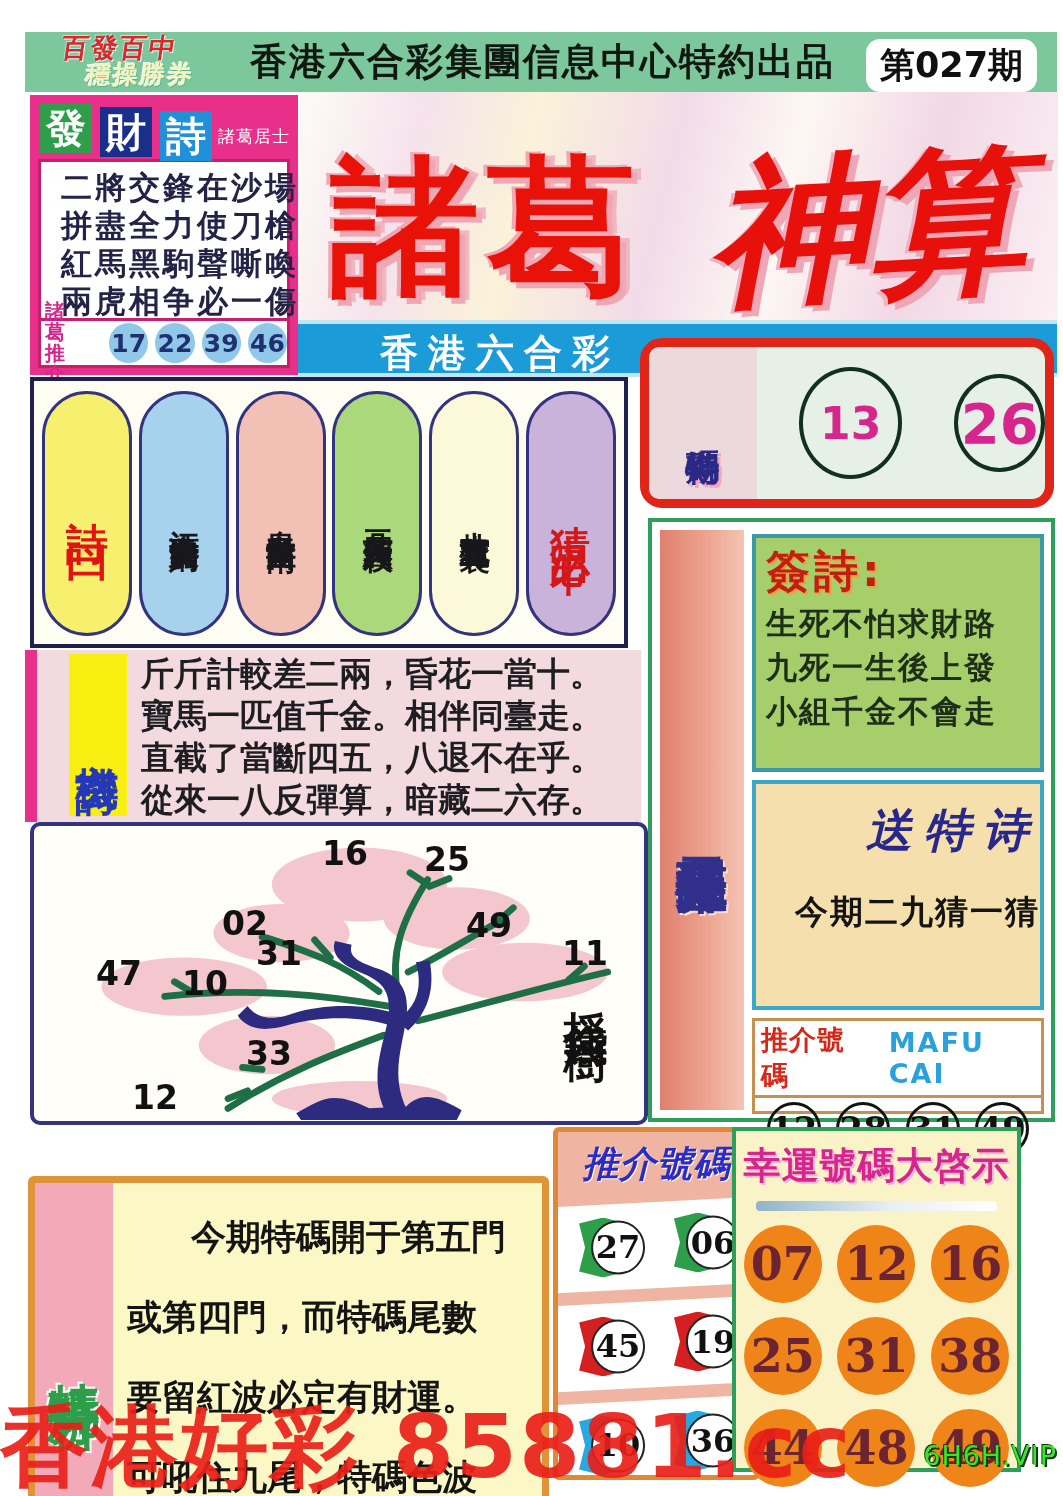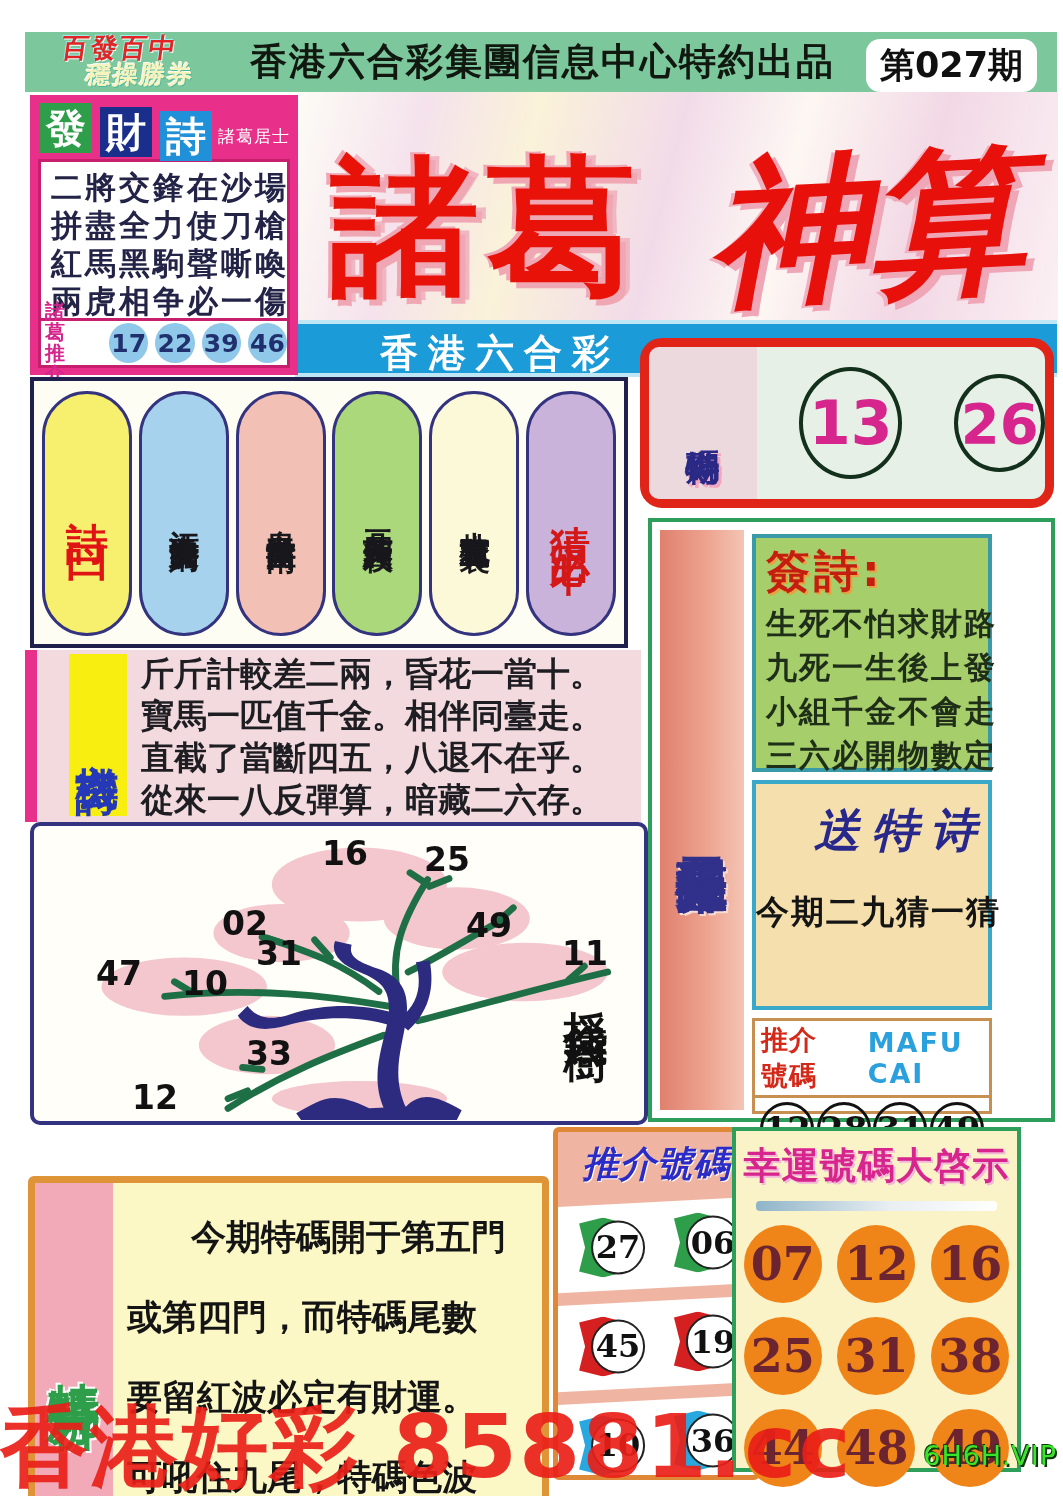--- a/index.html
+++ b/index.html
@@ -26,32 +26,32 @@
 
   
   .blue-bar { position:absolute; left:295px; top:320px; width:762px; height:57px; background:#1b9cd8; border-top:4px solid #bfe6f4; border-bottom:4px solid #bfe6f4; }
   .blue-bar span { display:block; margin:4px 0 0 85px; font-size:38px; font-weight:bold; color:#ffffff; letter-spacing:10px; }
 
   
   .special { position:absolute; left:640px; top:338px; width:414px; height:170px; background:#e7f0e6; border:9px solid #e02418; border-radius:22px; z-index:5; display:flex; align-items:center; }
   .special .lbl { width:108px; height:100%; background:#ecd9dd; border-radius:10px 0 0 10px; display:flex; align-items:center; justify-content:center;
     font-size:34px; font-weight:900; color:#2a2a86; text-shadow:3px 3px 0 #f2a6c0; line-height:1; letter-spacing:0; }
   .sc-circle { width:112px; height:112px; border:4px solid #12301c; border-radius:50%; background:transparent; display:flex; align-items:center; justify-content:center;
-    font-size:60px; font-weight:bold; color:#d6258c; margin-left:42px; }
+    font-size:44px; font-weight:bold; color:#d6258c; margin-left:42px; }
   .sc-circle.small { width:98px; height:98px; font-size:56px; margin-left:52px; }
 
   
   .fortune { position:absolute; left:30px; top:95px; width:268px; height:280px; background:#e8308a; border:4px solid #e8308a; }
   .f-head { position:relative; height:58px; }
   .f-char { position:absolute; top:4px; width:52px; height:50px; color:#fff; font-size:40px; font-weight:900; text-align:center; line-height:50px; }
   .f-c0 { left:6px; background:#2e9e4a; }
   .f-c1 { left:66px; background:#1a2e8c; transform:translateY(4px); }
   .f-c2 { left:126px; background:#2090d8; transform:translateY(8px); }
   .f-author { position:absolute; right:4px; top:26px; font-size:17px; color:#ffffff; letter-spacing:1px; }
-  .f-body { background:#ffffff; border:3px solid #c81e6e; margin:2px 4px 0 4px; height:162px; padding:6px 10px; }
+  .f-body { background:#ffffff; border:3px solid #c81e6e; margin:2px 4px 0 4px; height:162px; padding:6px 20px; }
   .f-body div { font-size:31px; font-weight:bold; color:#232347; letter-spacing:3px; line-height:38px; white-space:nowrap; }
   .f-foot { display:flex; align-items:center; background:#ffffff; margin:0 4px; height:47px; border:3px solid #c81e6e; border-top:none; }
   .f-rec { color:#d6258c; font-weight:900; font-size:20px; line-height:1.05; margin:0 6px 0 4px; letter-spacing:6px; }
   .rec-circle { width:40px; height:40px; border-radius:50%; background:#8fc8e8; color:#20306e; font-size:25px; font-weight:bold; display:flex; align-items:center; justify-content:center; margin-left:7px; }
 
   
   .verse { position:absolute; left:30px; top:377px; width:598px; height:271px; background:#fdfdf4; border:4px solid #20204c; display:flex; justify-content:space-between; padding:10px 8px; }
   .cap { width:90px; height:245px; border:3px solid #33337f; border-radius:48px; display:flex; align-items:center; justify-content:center; }
   .cap .v { font-size:30px; font-weight:bold; color:#17171c; letter-spacing:2px; font-family:"DejaVu Serif", serif; }
   .cap-h { background:#f7ef6e; } .cap-h .v { color:#e01414; font-size:42px; font-weight:900; letter-spacing:26px; }
@@ -69,21 +69,21 @@
   .tree { position:absolute; left:30px; top:822px; width:618px; height:303px; background:#fffef8; border:4px solid #33337f; border-radius:10px; }
   .tree svg { position:absolute; left:0; top:0; width:100%; height:100%; }
   .tn { position:absolute; font-size:33px; font-weight:900; color:#111111; }
   .tree-label { position:absolute; right:28px; top:150px; }
   .tree-label .v { font-size:44px; font-weight:900; color:#111111; font-family:"DejaVu Serif", serif; letter-spacing:14px; }
 
   
   .zodiac { position:absolute; left:648px; top:518px; width:407px; height:604px; background:#ffffff; border:4px solid #2e9e5b; }
   .z-strip { position:absolute; left:8px; top:8px; width:84px; height:580px; background:linear-gradient(90deg,#e0806e 0%, #eda38f 55%, #f4c4b4 100%); display:flex; align-items:center; justify-content:center; }
   .z-strip .v { font-size:52px; font-weight:900; color:#31318c; text-shadow:2px 2px 0 #f7dcd2; line-height:1; }
-  .z-box { position:absolute; left:100px; width:240px; }
+  .z-box { position:absolute; left:100px; width:292px; }
   .z-sign { top:12px; height:238px; background:#a6ce6a; border:4px solid #3a9aa8; padding:4px 10px; }
   .z-sign .t { font-size:44px; font-weight:900; color:#c41e10; text-shadow:2px 2px 0 #e8a040; letter-spacing:4px; }
   .z-sign .ln { font-size:31px; font-weight:bold; color:#1e2e18; line-height:44px; white-space:nowrap; letter-spacing:2px; }
   .z-verse { top:258px; height:230px; background:#f5dfad; border:4px solid #3aa8c8; text-align:right; }
   .z-verse .t { font-size:46px; font-weight:900; color:#28288c; font-style:italic; margin-top:16px; letter-spacing:12px; }
   .z-verse .ln { font-size:33px; font-weight:bold; color:#141414; margin-top:28px; white-space:nowrap; letter-spacing:2px; }
   .z-mafu { top:496px; height:96px; background:#ffffff; border:3px solid #c89050; }
   .z-mafu .head { display:flex; align-items:center; border-bottom:3px solid #c89050; padding:1px 6px; }
   .z-mafu .lab { font-size:27px; font-weight:900; color:#d42818; letter-spacing:1px; }
   .z-mafu .brand { font-size:27px; font-weight:900; color:#2aa0dc; margin-left:28px; letter-spacing:2px; }
@@ -254,21 +254,20 @@
   <div class="zodiac">
     <div class="z-strip">
         <span class="v">張天師十二生肖算運程</span>
       </div>
 
     <div class="z-box z-sign">
       <div class="t">簽詩:</div>
       <div class="ln">生死不怕求財路</div>
       <div class="ln">九死一生後上發</div>
       <div class="ln">小組千金不會走</div>
-      <div class="ln">三六必開物數定</div>
     </div>
 
     <div class="z-box z-verse">
       <div class="t">送特诗</div>
       <div class="ln">今期二九猜一猜</div>
     </div>
 
     <div class="z-box z-mafu">
       <div class="head">
         <span class="lab">推介號碼</span>

